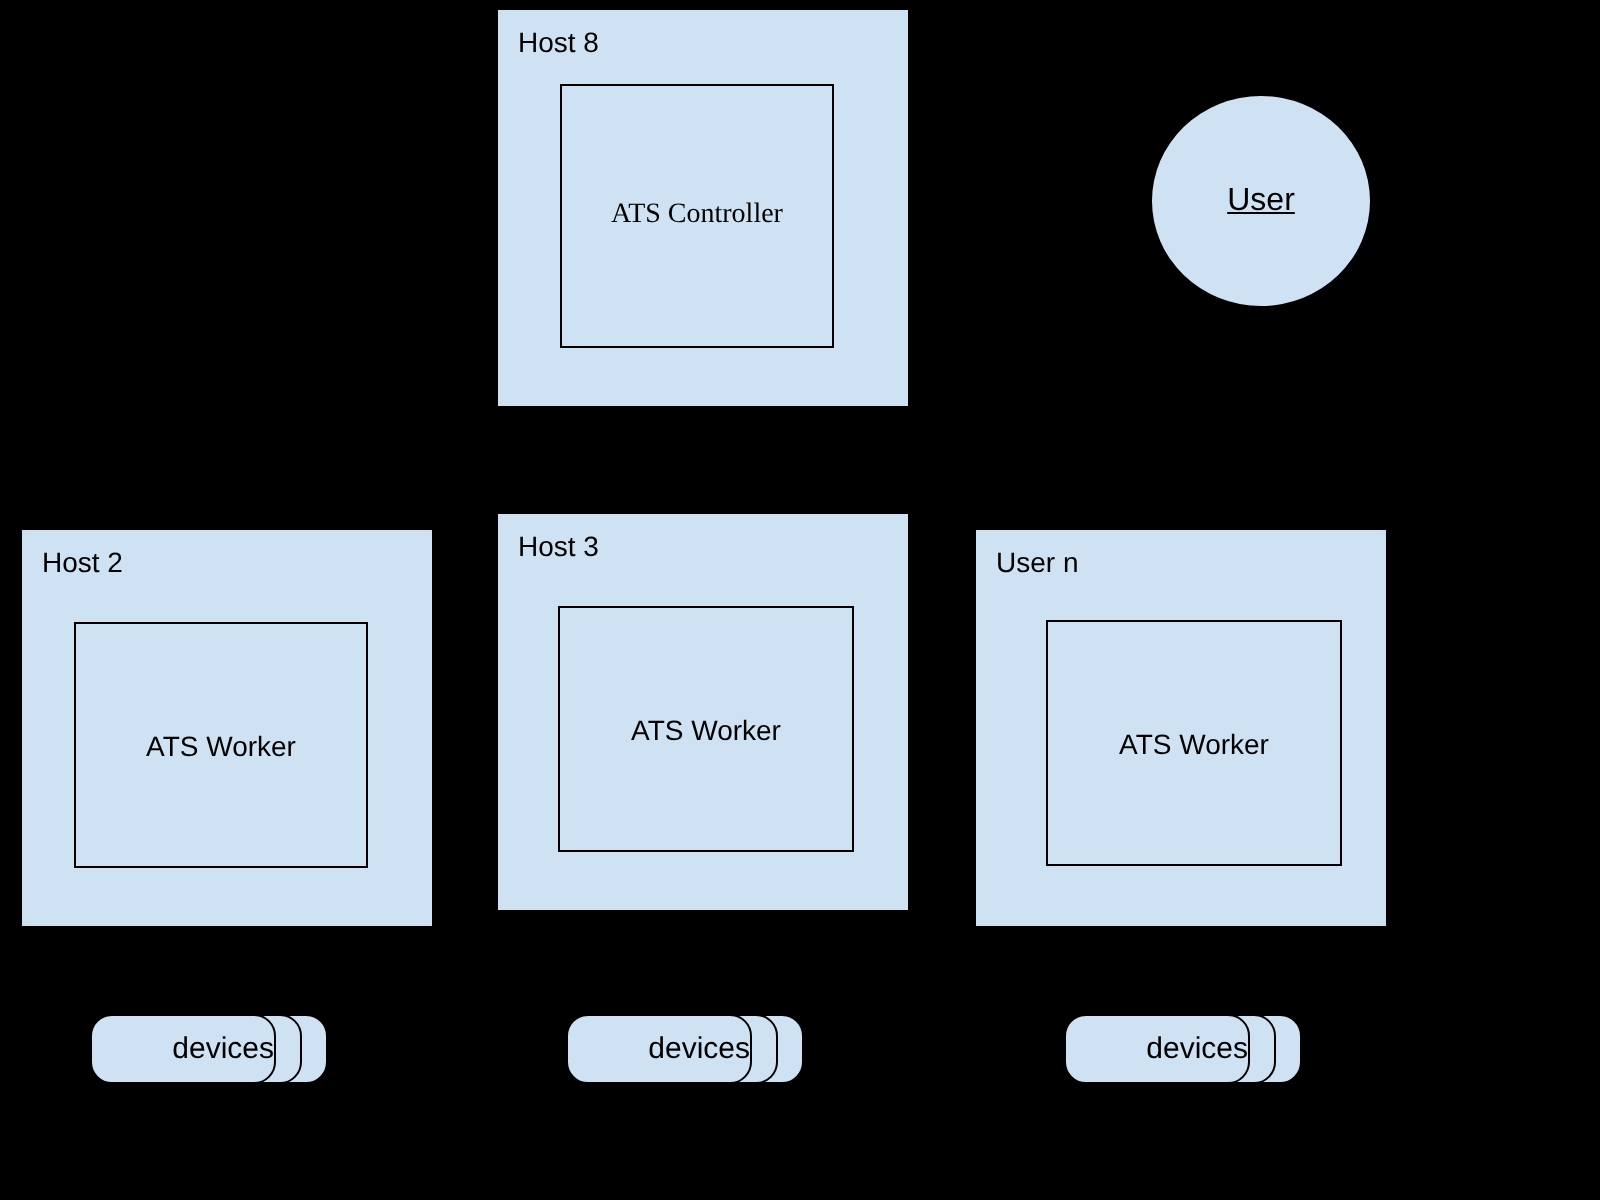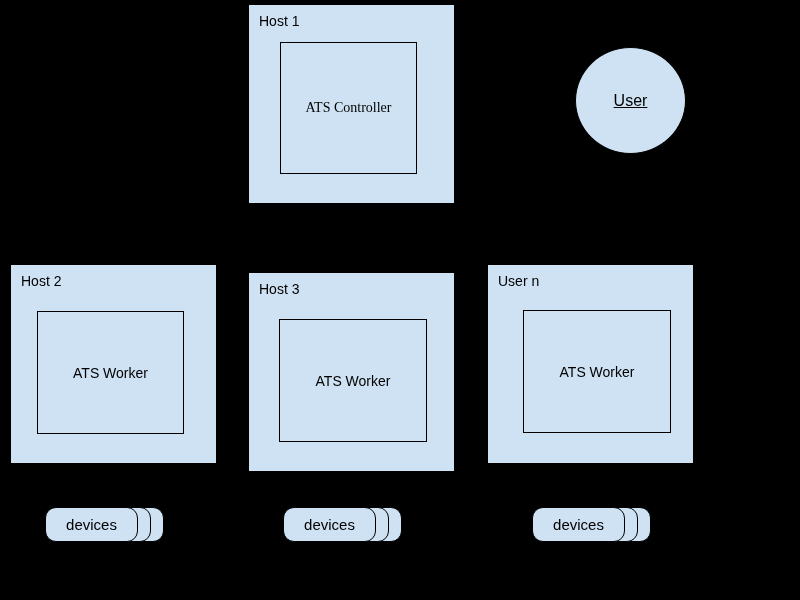--- a/index.html
+++ b/index.html
@@ -46,21 +46,21 @@
     display: flex;
     align-items: center;
     justify-content: center;
     font-size: 14px;
     text-align: center;
   }
   #host1 { left: 248px; top: 4px; }
   #host1 .component { left: 31px; top: 37px; width: 137px; height: 132px; font-family: Liberation Serif, serif; }
   #host2 { left: 10px; top: 264px; text-decoration: underline; }
   #host2 .component { left: 26px; top: 46px; width: 147px; height: 123px; }
-  #host3 { left: 248px; top: 272px; }
+  #host3 { left: 248px; top: 256px; }
   #host3 .component { left: 30px; top: 46px; width: 148px; height: 123px; }
   #hostn { left: 487px; top: 264px; }
   #hostn .component { left: 35px; top: 45px; width: 148px; height: 123px; }
   
   .user-circle {
     position: absolute;
     left: 575px;
     top: 47px;
     width: 111px;
     height: 107px;
@@ -91,34 +91,34 @@
     border-radius: 11px;
     box-sizing: border-box;
   }
   .dev-card.back  { left: 26px; z-index: 1; }
   .dev-card.mid   { left: 13px; z-index: 2; }
   .dev-card.front {
     left: 0;
     z-index: 3;
     display: flex;
     align-items: center;
-    justify-content: center;
+    justify-content: flex-end;
     font-size: 15px;
   }
   #devstack1 { left: 45px; }
   #devstack2 { left: 283px; }
   #devstack3 { left: 532px; }
 </style>
 </head>
 <body>
 
 <div class="canvas">
 
   <div class="host" id="host1">
-    <span class="host-label">Host 1</span>
+    <span class="host-label">Host 8</span>
     <div class="component">
       <span>ATS Controller</span>
     </div>
   </div>
 
   <div class="user-circle">
     <span>User</span>
   </div>
 
   <div class="host" id="host2">

